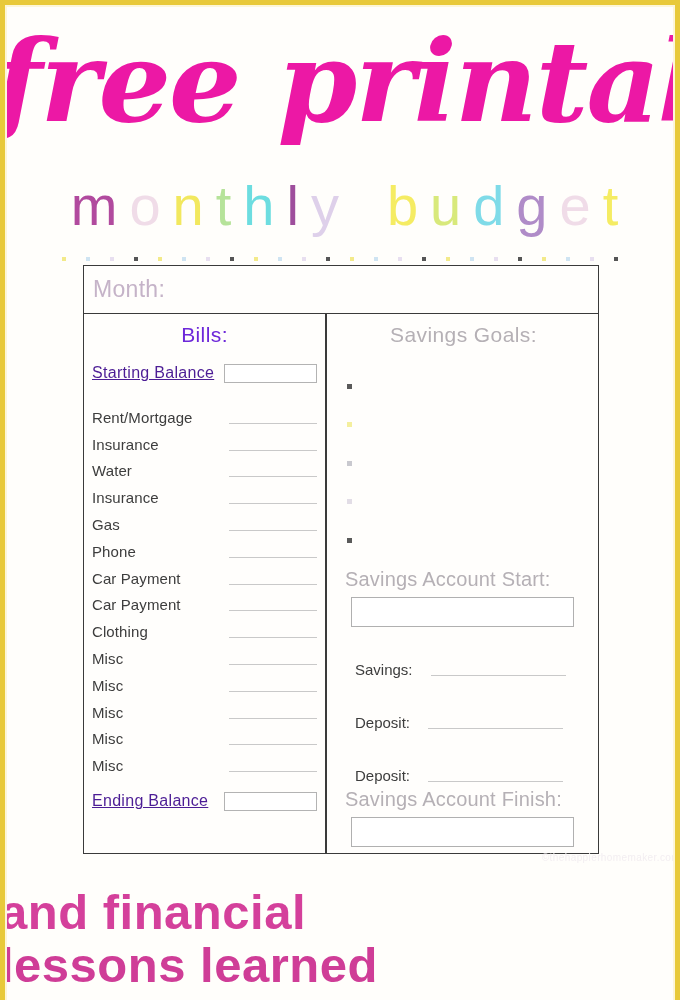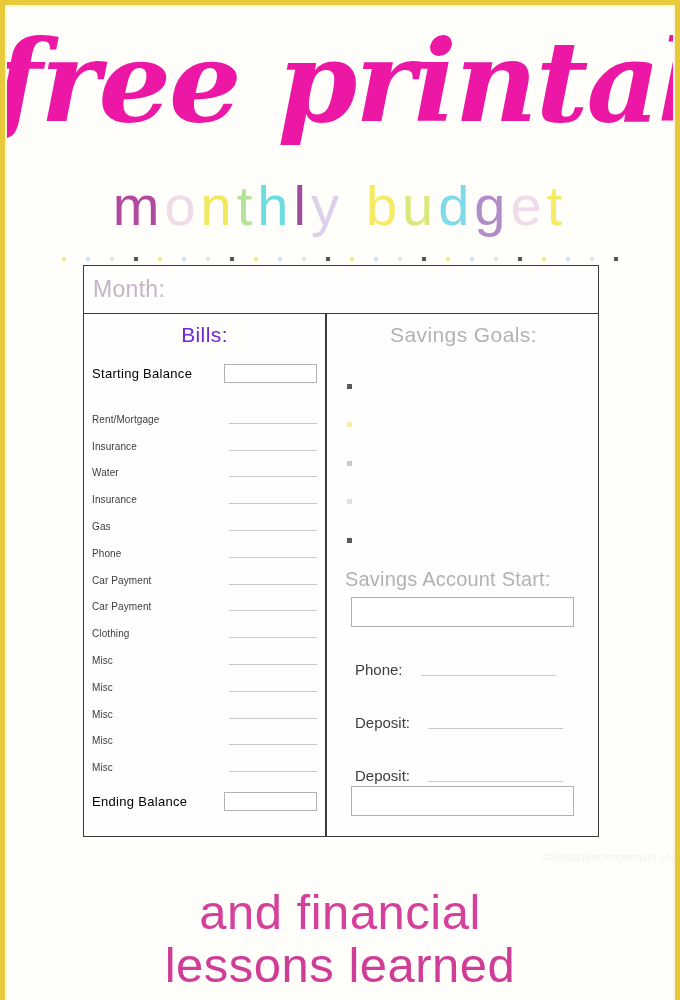--- a/index.html
+++ b/index.html
@@ -75,21 +75,21 @@
     top: 178px;
     width: 680px;
     text-align: center;
     font-family: "Liberation Sans", sans-serif;
     font-size: 56px;
     font-weight: 300;
     letter-spacing: 5px;
     line-height: 1;
     white-space: nowrap;
   }
-  .subtitle span { display: inline-block; }
+  .subtitle span { display: inline-block; margin-left: 7px; }
   .sp { display: inline-block; width: 22px; }
 
   
   .dotrule {
     position: absolute;
     left: 62px;
     top: 256px;
     width: 556px;
     height: 6px;
     display: flex;
@@ -152,40 +152,41 @@
   .col-head.savings { color: #b5b0b5; margin-bottom: 20px; }
 
   
   .bal-row {
     display: flex;
     align-items: center;
     height: 24px;
     margin-bottom: 16px;
   }
   .bal-label {
-    font-size: 13px;
-    color: #000000;
+    font-size: 16px;
+    color: #4c1d95;
     letter-spacing: 0.3px;
     white-space: nowrap;
+    text-decoration: underline;
   }
   .bal-box {
     margin-left: auto;
     width: 93px;
     height: 19px;
     border: 1px solid #b3b3b3;
     background: #fff;
     box-sizing: border-box;
   }
   .bill-row {
     display: flex;
     align-items: flex-end;
     height: 26.8px;
   }
   .bill-label {
-    font-size: 10px;
+    font-size: 15px;
     color: #3d3d3d;
     letter-spacing: 0.1px;
     line-height: 1;
     padding-bottom: 3px;
     white-space: nowrap;
   }
   .bill-line {
     margin-left: auto;
     width: 88px;
     border-bottom: 1px solid #c9c9c9;
@@ -260,23 +261,22 @@
     color: #f3eef1;
     letter-spacing: 0.4px;
   }
 
   
   .footer {
     position: absolute;
     left: 0;
     top: 886px;
     width: 680px;
-    text-align: center;
     font-family: "Liberation Sans", sans-serif;
-    font-weight: 400;
+    font-weight: 700;
     font-size: 49px;
     line-height: 53px;
     letter-spacing: 0.5px;
     color: #d4409b;
     white-space: nowrap;
   }
   .footer .l2 { color: #cf3d97; }
 </style>
 </head>
 <body>
@@ -416,33 +416,34 @@
             <div class="goal-item">
               <i style="background: rgb(90, 90, 90);"></i>
             </div>
           </div>
 
         <div class="sav-head">Savings Account Start:</div>
         <div class="sav-box"></div>
 
         <div id="depList">
             <div class="dep-row">
-              <span class="dep-label">Phone:</span>
+              <span class="dep-label">Savings:</span>
               <span class="dep-line"></span>
             </div>
             <div class="dep-row">
               <span class="dep-label">Deposit:</span>
               <span class="dep-line"></span>
             </div>
             <div class="dep-row">
               <span class="dep-label">Deposit:</span>
               <span class="dep-line"></span>
             </div>
           </div>
 
+        <div class="sav-head">Savings Account Finish:</div>
         <div class="sav-box"></div>
       </div>
 
     </div>
   </div>
 
   <div class="watermark">©thehappierhomemaker.com</div>
 
   <div class="footer">
     <div class="l1">and financial</div>

